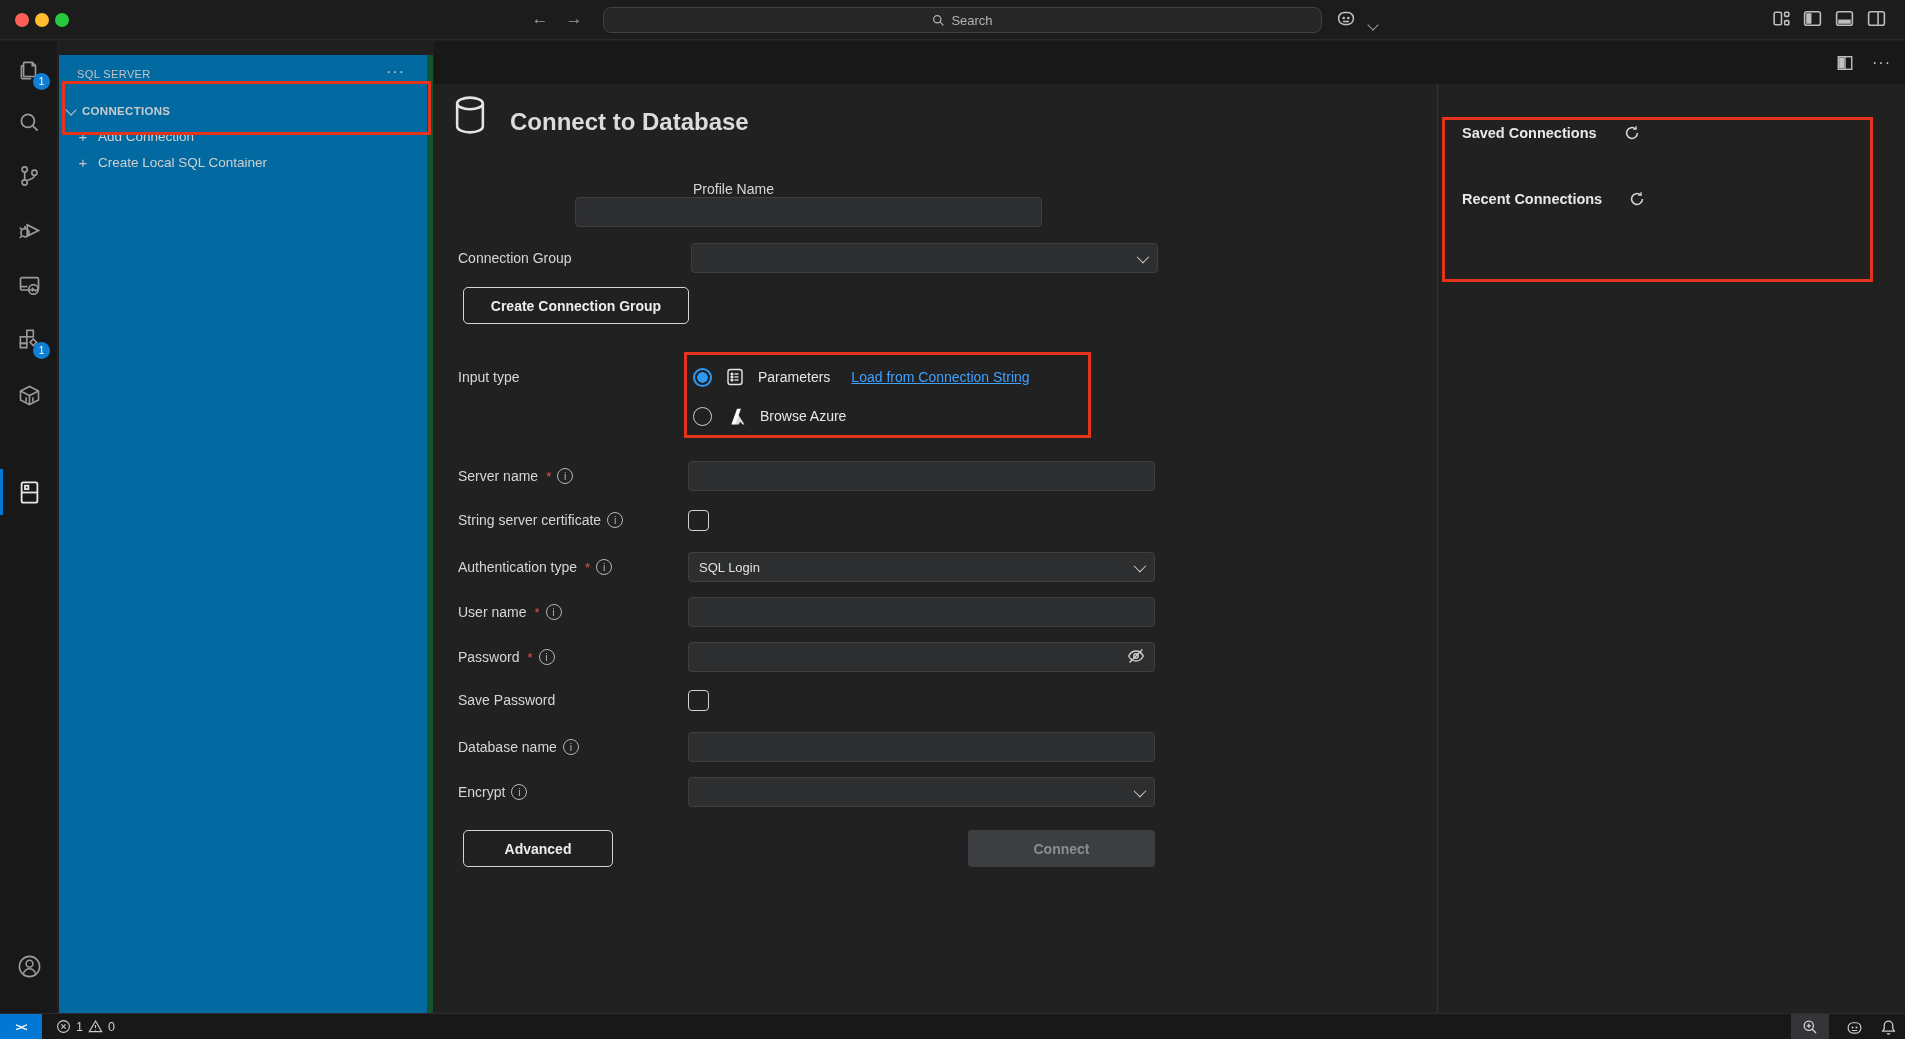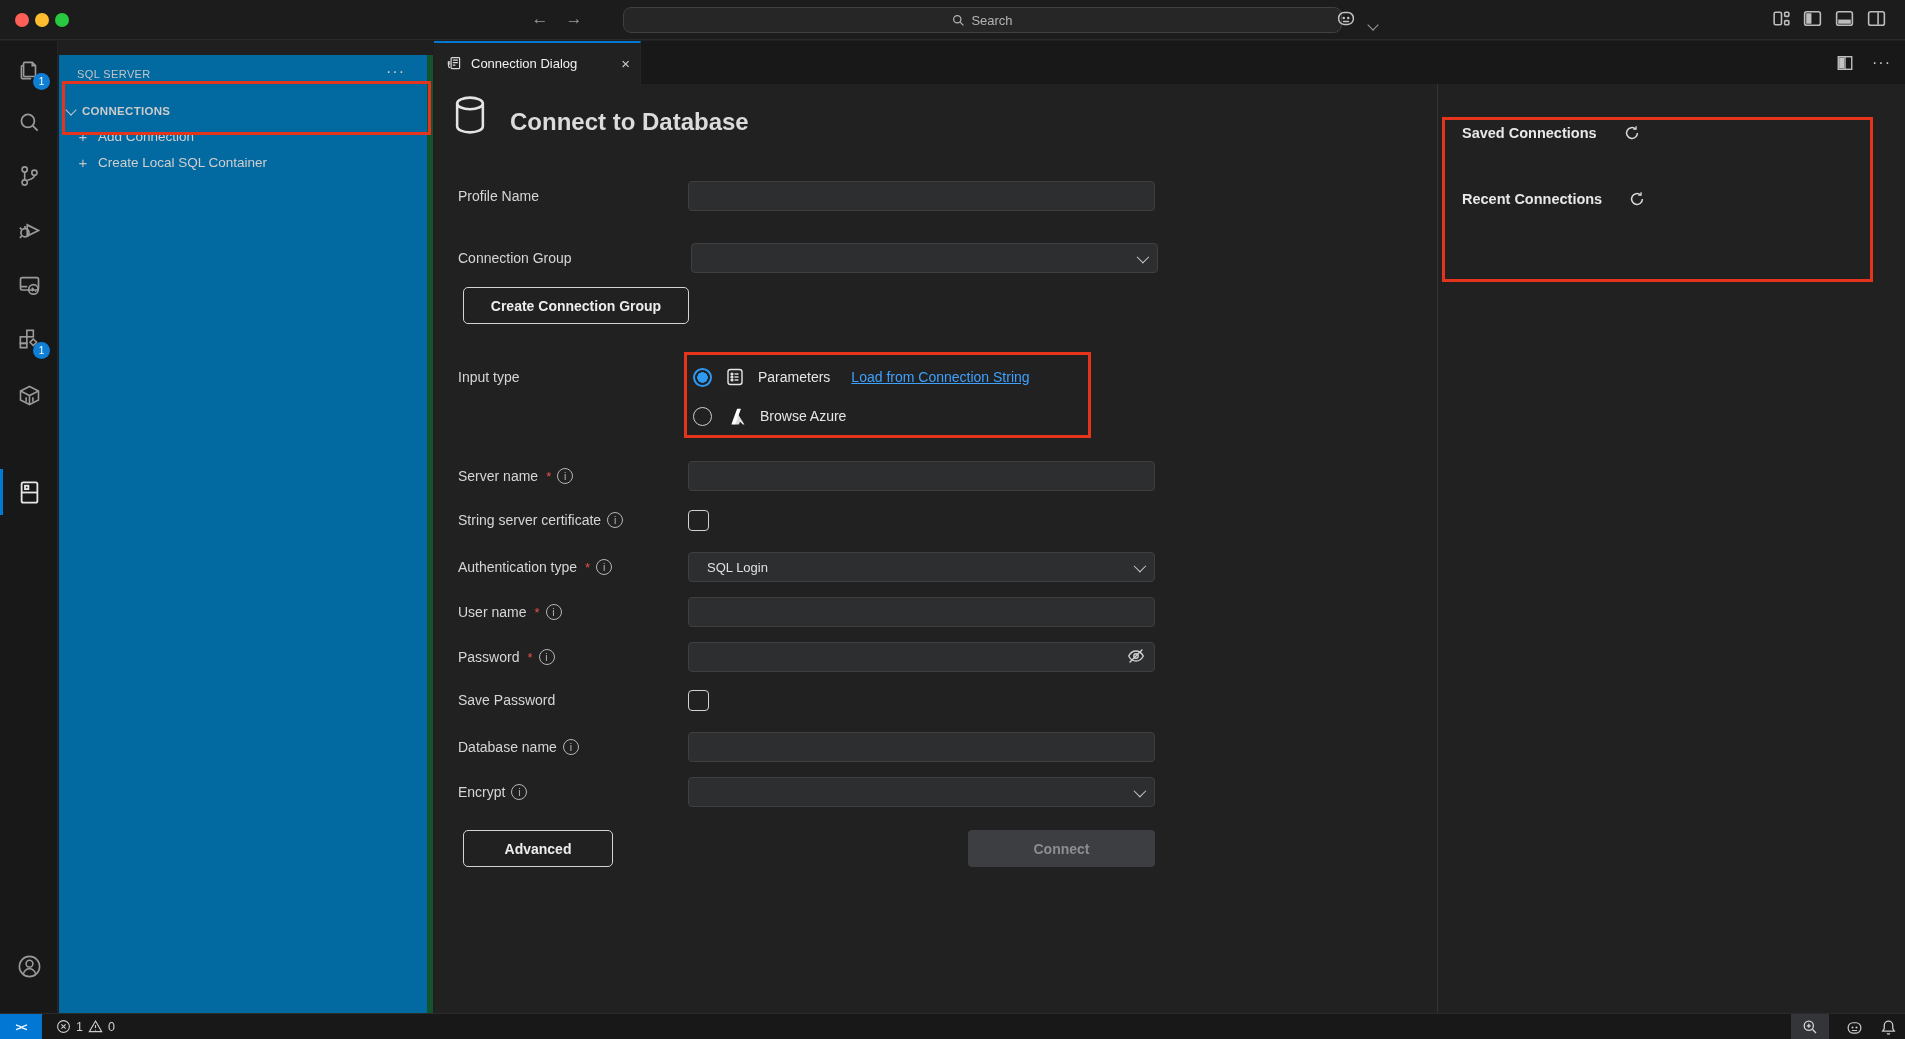--- a/index.html
+++ b/index.html
@@ -3,21 +3,21 @@
 <meta charset="utf-8">
 <style>
   * { margin:0; padding:0; box-sizing:border-box; font-family:"Liberation Sans", sans-serif; }
   html,body { width:1905px; height:1039px; background:#1f1f1f; overflow:hidden; }
   .abs { position:absolute; }
 
   
   #titlebar { position:absolute; left:0; top:0; width:1905px; height:40px; background:#1c1c1c; border-bottom:1px solid #2a2a2a; }
   .traffic { position:absolute; top:13px; width:14px; height:14px; border-radius:50%; }
   .nav-arrow { position:absolute; top:9px; font-size:17px; color:#9d9d9d; width:24px; text-align:center; }
-  #searchbox { position:absolute; left:603px; top:7px; width:719px; height:26px; background:#262626; border:1px solid #413f3f; border-radius:8px; display:flex; align-items:center; justify-content:center; gap:6px; color:#b4b4b4; font-size:13px;margin-left:20px; }
+  #searchbox { position:absolute; left:603px; top:7px; width:719px; height:26px; background:#262626; border:1px solid #413f3f; border-radius:8px; display:flex; align-items:center; justify-content:center; gap:6px; color:#b4b4b4; font-size:13px; }
   .tb-icon { position:absolute; top:8px; color:#c3c3c3; }
 
   
   #activitybar { position:absolute; left:0; top:41px; width:58px; height:972px; background:#181818; border-right:1px solid #242424; }
   .ab-item { position:absolute; left:0; width:58px; height:48px; display:flex; align-items:center; justify-content:center; }
   .ab-item svg { stroke:#9a9a9a; }
   .ab-item.active svg { stroke:#e7e7e7; }
   .ab-active-bar { position:absolute; left:0; width:3px; background:#0078d4; }
   .badge { position:absolute; width:17px; height:17px; background:#0f7fd6; border-radius:50%; color:#fff; font-size:10px; display:flex; align-items:center; justify-content:center; }
 
@@ -44,21 +44,21 @@
 
   #heading { position:absolute; left:18px; top:10px; display:flex; align-items:flex-end; gap:22px; }
   #heading-text { font-size:24px; font-weight:600; color:#dcdcdc; }
 
   .row { position:absolute; left:24px; width:700px; height:30px; display:flex; align-items:center; }
   .lbl { width:230px; display:flex; align-items:center; gap:6px; color:#d6d6d6; font-size:14px; }
   .req { color:#e5534b; font-size:13px; margin-left:2px; }
   .info { width:16px; height:16px; border:1.2px solid #b5b5b5; border-radius:50%; color:#b5b5b5; font-size:10.5px; display:inline-flex; align-items:center; justify-content:center; flex:none; }
   .info::after { content:"i"; }
   .ctrl { width:467px; height:30px; position:relative; }
-  .input, .select { width:467px; height:30px; background:#2d2e30; border:1px solid #403f3f; border-radius:4px; color:#e0e0e0; font-size:13px; padding:0 18px; outline:none; }
+  .input, .select { width:467px; height:30px; background:#2d2e30; border:1px solid #403f3f; border-radius:4px; color:#e0e0e0; font-size:13px; padding:0 10px; outline:none; }
   .select { display:flex; align-items:center; }
   .sel-chev { position:absolute; right:12px; top:11px; width:9px; height:9px; border-right:1.6px solid #cccccc; border-bottom:1.6px solid #cccccc; transform:rotate(45deg) translateY(-2px); }
   .checkbox { width:21px; height:21px; border:1.6px solid #d2d2d2; border-radius:4px; background:transparent; }
   .btn-outline { height:37px; background:transparent; border:1px solid #d4d4d4; border-radius:5px; color:#ededed; font-weight:bold; font-size:14px; display:flex; align-items:center; justify-content:center; cursor:pointer; }
   .btn-disabled { position:absolute; height:37px; background:#3c3e41; border:none; border-radius:4px; color:#8b8d90; font-weight:bold; font-size:14px; display:flex; align-items:center; justify-content:center; }
 
   .radio-row { position:absolute; display:flex; align-items:center; gap:13px; }
   .radio { width:19px; height:19px; border-radius:50%; flex:none; }
   .radio.sel { border:2.5px solid #2e99f0; background:radial-gradient(circle, #2e99f0 0 5px, #1f2023 5.5px); }
   .radio.unsel { border:1.8px solid #cfcfcf; background:transparent; }
@@ -224,30 +224,20 @@
     <span class="plus">+</span>
     <span>Add Connection</span>
   </div>
   <div class="tree-item" style="top:95px;">
     <span class="plus">+</span>
     <span>Create Local SQL Container</span>
   </div>
 </div>
 
 <div id="tabbar">
-  <div id="tab-active">
-    <svg width="17" height="17" viewBox="0 0 20 20" fill="none" stroke="#d8d8d8" stroke-width="1.4">
-        <rect x="6" y="3" width="10" height="13" rx="1"></rect>
-        <path d="M8 6h6M8 9h6M8 12h3"></path>
-        <path d="M3 8v5a2 2 0 0 0 2 2"></path>
-        <path d="M2 8h3M2 10.5h3"></path>
-      </svg>
-    <span>Connection Dialog</span>
-    <span id="tab-close">×</span>
-  </div>
   <div class="tabbar-actions">
     <svg width="18" height="18" viewBox="0 0 20 20" fill="none">
         <rect x="2.5" y="3" width="15" height="14" stroke="#c3c3c3" stroke-width="1.5"></rect>
         <line x1="10" y1="3" x2="10" y2="17" stroke="#c3c3c3" stroke-width="1.5"></line>
         <rect x="3.5" y="4" width="5.5" height="12" fill="#c3c3c3"></rect>
       </svg>
     <span style="font-size:16px; letter-spacing:1px;">···</span>
   </div>
 </div>
 
@@ -255,21 +245,21 @@
   <div id="v-divider"></div>
 
   <div id="heading">
     <svg width="36" height="42" viewBox="0 0 28 32" fill="none" stroke="#e4e4e4" stroke-width="2">
       <ellipse cx="14" cy="7" rx="10" ry="4.5"></ellipse>
       <path d="M4 7v18c0 2.5 4.5 4.5 10 4.5s10-2 10-4.5V7"></path>
     </svg>
     <span id="heading-text">Connect to Database</span>
   </div>
 
-  <div class="row" style="top:97px;">
+  <div class="row" style="top:97px;flex-direction:column;">
     <div class="lbl">
         <span>Profile Name</span>
       </div>
     <div class="ctrl"><input class="input" value="" style=""></div>
   </div>
 
   <div class="row" style="top:159px;gap:17px;">
     <div class="lbl">
         <span>Connection Group</span>
       </div>

